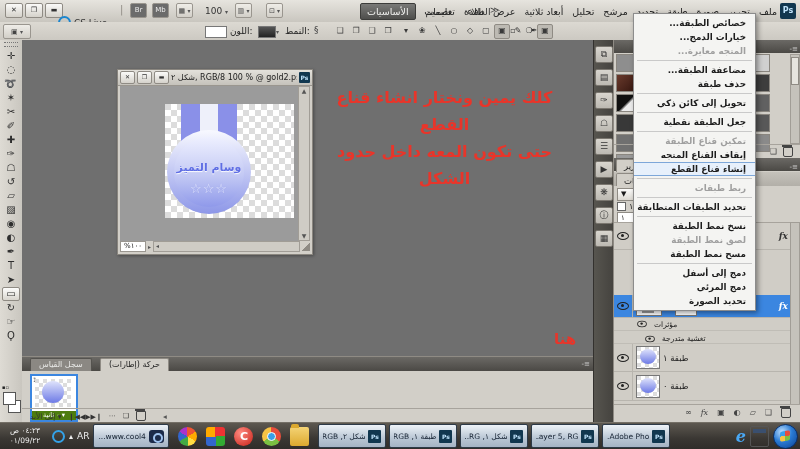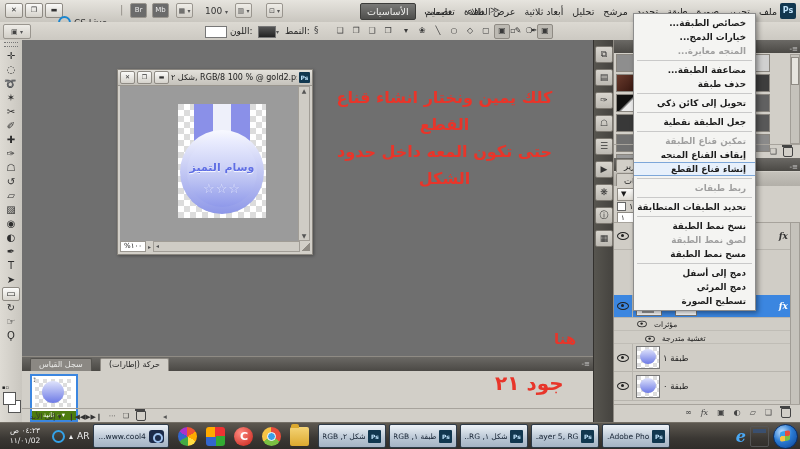--- a/index.html
+++ b/index.html
@@ -57,22 +57,22 @@
     background:linear-gradient(#fafaf8,#d5d2cb);border:1px solid #8f8b84;border-radius:2px;}
   #doctitle .title{flex:1;text-align:right;font-size:8px;color:#222;white-space:nowrap;overflow:hidden;}
   .psbadge{width:11px;height:11px;background:#11374f;color:#bfe3fb;font-size:6px;font-weight:bold;
     text-align:center;line-height:11px;border-radius:1px;flex:0 0 auto;}
   #docbody{position:absolute;left:2px;top:16px;right:12px;bottom:13px;background:#9b9b9b;overflow:hidden;}
   #vscroll{position:absolute;right:2px;top:16px;width:10px;bottom:13px;background:#cfccc5;border:1px solid #a19d96;font-size:6px;color:#555;text-align:center;}
   #docfoot{position:absolute;left:2px;right:2px;bottom:2px;height:11px;display:flex;align-items:center;gap:2px;background:#d2cfc8;font-size:7px;}
   .zoomfield{background:#fff;border:1px solid #9a968f;padding:0 3px;height:9px;line-height:9px;}
   #hscroll{flex:1;height:9px;background:#cfccc5;border:1px solid #a19d96;font-size:6px;color:#555;line-height:8px;padding:0 2px;}
   
-  #medal{position:absolute;left:58px;top:18px;width:88px;height:114px;
-    background:conic-gradient(#fff 25%,#dcdcdc 0 50%,#fff 0 75%,#dcdcdc 0);background-size:12px 12px;}
+  #medal{position:absolute;left:45px;top:18px;width:88px;height:114px;
+    background:conic-gradient(#fff 25%,#dcdcdc 0 50%,#fff 0 75%,#dcdcdc 0);background-size:12px 12px;padding-left:41px;}
   #ribbon{position:absolute;left:16px;top:0;width:56px;height:56px;
     background:linear-gradient(90deg,#8a90e8 0 34%,#eef0fa 34% 66%,#8a90e8 66%);}
   #coin{position:absolute;left:2px;top:26px;width:84px;height:84px;border-radius:50%;
     background:linear-gradient(180deg,#f8f9ff,#8d97e8);}
   #coin-in{position:absolute;left:7px;top:7px;right:7px;bottom:7px;border-radius:50%;
     background:linear-gradient(180deg,#eef0ff 0%,#c3c9f4 55%,#8f99ea 100%);}
   #medal-text{position:absolute;left:0;right:0;top:24px;text-align:center;font-size:11px;font-weight:bold;
     color:#5f6ee4;text-shadow:0 1px 1px #fff;}
   #medal-stars{position:absolute;left:0;right:0;top:44px;text-align:center;font-size:13px;color:#e6e9fc;
     text-shadow:0 0 1px #8f99ea;letter-spacing:1px;}
@@ -307,21 +307,20 @@
     <div id="anim-tabs">
       <span class="tab inactive" style="left:8px;">سجل القياس</span>
       <span class="tab" style="left:78px;">حركة (إطارات)</span>
       <span class="pmenu-ic">-≡</span>
     </div>
     <div id="frame1">
       <span class="num">1</span>
       <span class="fthumb"></span>
       <span class="delay">٠ ثانية ▾</span>
     </div>
-    <div class="abs red-note" style="left:473px;top:14px;font-size:20px;">جود ٢١</div>
     <div id="anim-foot">
       <span>إلى الأبد ▾</span>
       <span id="transport"><span class="transport">❙◀</span><span class="transport">◀</span><span class="transport">▶</span><span class="transport">▶❙</span></span>
       <span class="transport">⋯</span>
       <span class="transport">❏</span>
       <span class="trash"></span>
       <span style="margin-left:10px;color:#555;">◂</span>
     </div>
   </div>
 
@@ -477,27 +476,27 @@
       <div class="ctx-item disabled">ربط طبقات</div>
       <div class="ctx-sep"></div>
       <div class="ctx-item">تحديد الطبقات المتطابقة</div>
       <div class="ctx-sep"></div>
       <div class="ctx-item">نسخ نمط الطبقة</div>
       <div class="ctx-item disabled">لصق نمط الطبقة</div>
       <div class="ctx-item">مسح نمط الطبقة</div>
       <div class="ctx-sep"></div>
       <div class="ctx-item">دمج إلى أسفل</div>
       <div class="ctx-item">دمج المرئي</div>
-      <div class="ctx-item">تسطيح الصورة</div>
+      <div class="ctx-item">تحديد الصورة</div>
     </div>
 
   <div class="abs" id="taskbar">
     <div id="clock">
       <div>٠٤:٢٣ ص</div>
-      <div>02/١١/٠١</div>
+      <div>٢٢/09/٠١</div>
     </div>
     <span class="blue-ring"></span>
     <span class="tray-ic">▴</span>
     <span class="tray-ic" style="font-size:9px;">AR</span>
     <span class="taskbtn" style="width:66px;">
       <span style="direction:ltr;overflow:hidden;white-space:nowrap;">...www.cool4</span>
       <span class="ic-proj"></span>
     </span>
     <span id="tb-apps" style="display:flex;gap:9px;align-items:center;margin:0 5px;">
         <span class="appic ic-paint"></span>

